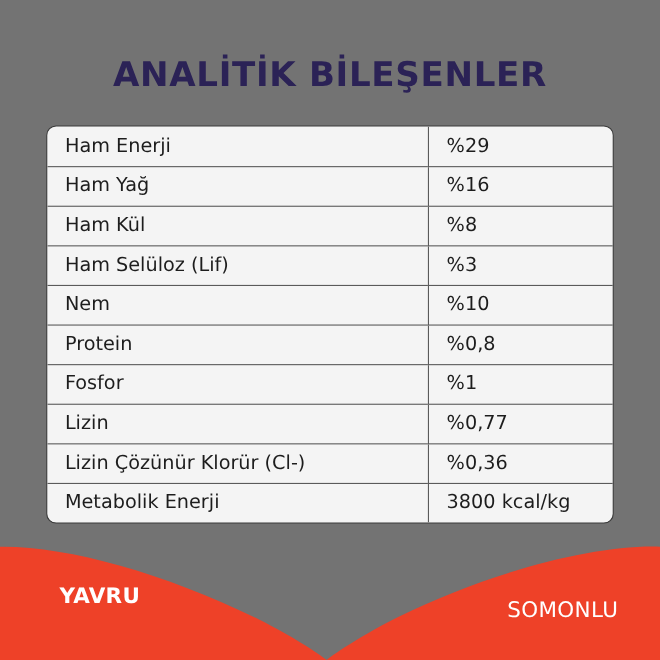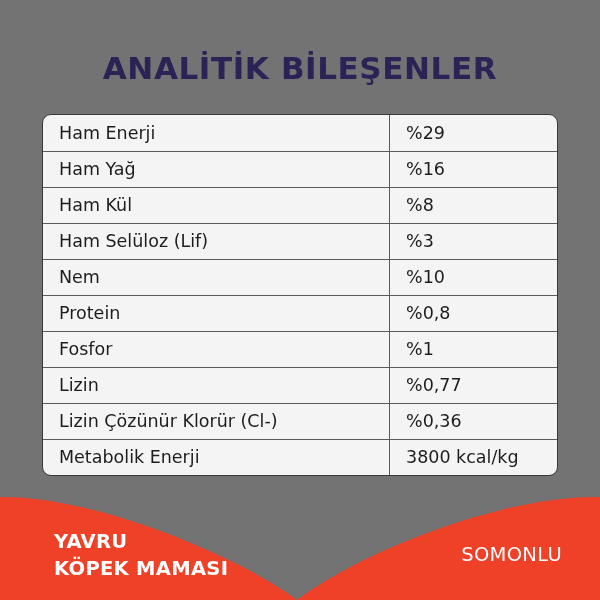--- a/index.html
+++ b/index.html
@@ -193,19 +193,18 @@
     </table>
   </div>
 
   <div class="banner">
     <svg viewBox="0 0 600 115" preserveAspectRatio="none">
       <path d="M0,12 C60,11 150,36 235,78 C265,93 288,108 297,115 C306,108 330,92 362,76 C445,35 540,10 600,12 L600,115 L0,115 Z" fill="#ee4128"></path>
     </svg>
 
     <div class="banner-left">
       <div>YAVRU</div>
-      <div>KÖPEK MAMASI</div>
     </div>
 
     <div class="banner-right">SOMONLU</div>
   </div>
 
 </div>
 
 </body></html>

